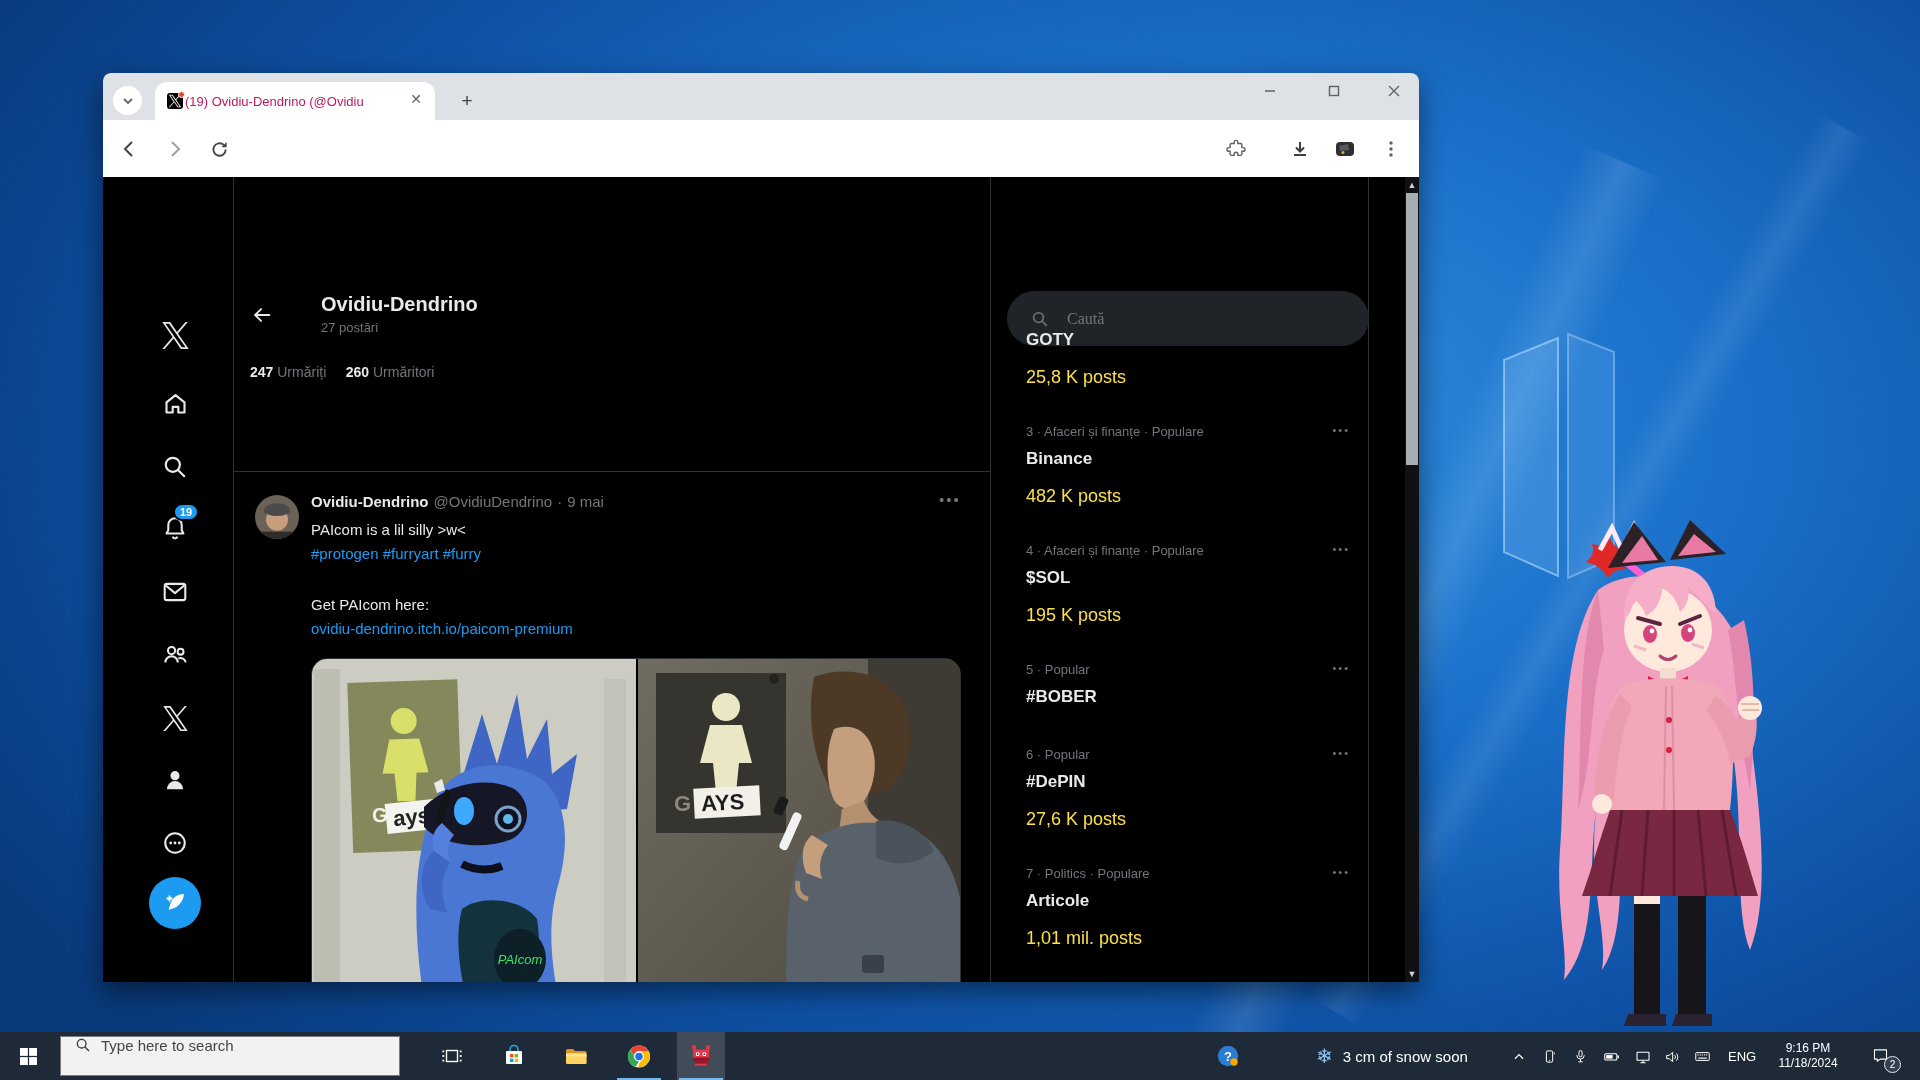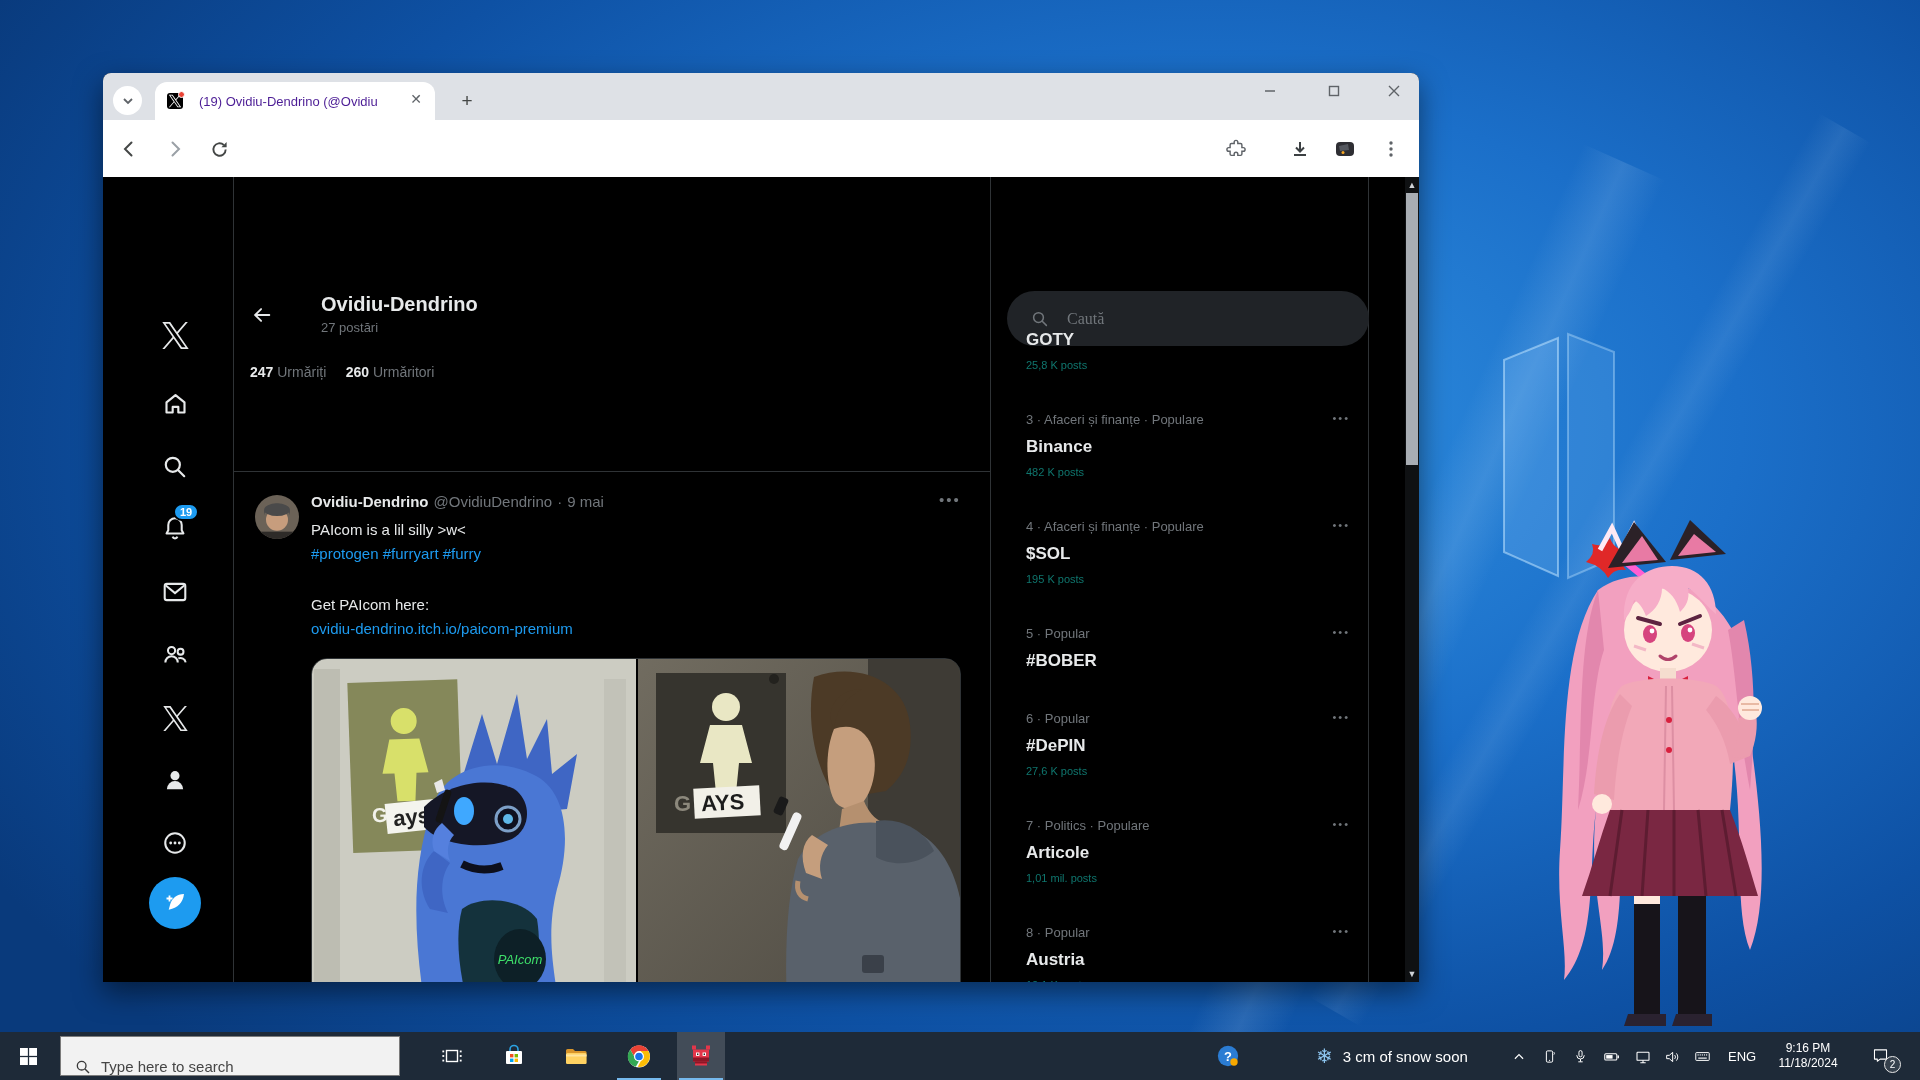--- a/index.html
+++ b/index.html
@@ -5,21 +5,21 @@
   *{margin:0;padding:0;box-sizing:border-box}
   html,body{width:1920px;height:1080px;overflow:hidden;font-family:"Liberation Sans",sans-serif}
   .abs{position:absolute}
   
   #desktop{position:absolute;inset:0;background:radial-gradient(ellipse 1400px 900px at 63% 40%,#2f8fe0 0%,#1b6fc9 38%,#0e51a4 70%,#093a7c 100%)}
   .beam{position:absolute;opacity:.14;background:linear-gradient(90deg,transparent,#cfe8ff,transparent)}
   
   #browser{position:absolute;left:103px;top:73px;width:1316px;height:909px;border-radius:8px 8px 0 0;overflow:hidden;box-shadow:0 10px 28px rgba(0,0,0,.5);background:#000}
   #titlebar{position:absolute;left:0;top:0;width:100%;height:47px;background:#DEE1E6}
   .tab{position:absolute;left:52px;top:9px;width:280px;height:38px;background:#fff;border-radius:12px 12px 0 0;display:flex;align-items:center;padding:0 10px 0 12px}
-  .tab-title{flex:1;font-size:13px;color:#4c1d95;white-space:nowrap;overflow:hidden;margin-left:16px}
+  .tab-title{flex:1;font-size:13px;color:#be185d;white-space:nowrap;overflow:hidden;margin-left:2px}
   .favwrap{position:relative;width:16px;height:16px;flex:none}
   .reddot{position:absolute;right:-2px;top:-2px;width:7px;height:7px;border-radius:50%;background:#EA4335;border:1px solid #fff}
   .tabclose{flex:none;color:#5F6368;font-size:14px;line-height:14px;width:18px;height:18px;text-align:center;border-radius:50%}
   .tsbtn{position:absolute;left:10px;top:13px;width:29px;height:29px;border-radius:50%;background:#fff;display:flex;align-items:center;justify-content:center}
   .newtab{position:absolute;left:352px;top:16px;width:24px;height:24px;color:#444746;font-size:19px;line-height:24px;text-align:center}
   .winctl{position:absolute;top:0;height:36px;width:46px;display:flex;align-items:center;justify-content:center;color:#5F6368}
   #toolbar{position:absolute;left:0;top:47px;width:100%;height:57px;background:#fff}
   .tbico{position:absolute;top:17px;width:24px;height:24px;display:flex;align-items:center;justify-content:center}
   #omnibox{position:absolute;left:148px;top:58px;width:940px;height:35px;border-radius:18px;background:#E9EEF6;display:flex;align-items:center}
   #urltext{font-size:15px;color:#202124;margin-left:10px;flex:1}
@@ -53,28 +53,28 @@
   #tweet-media .gap{width:2px;background:#000;flex:none}
   
   #searchpill{position:absolute;left:904px;top:114px;width:362px;height:55px;border-radius:28px;background:#202327;display:flex;align-items:center}
   #searchpill input{background:transparent;border:none;outline:none;color:#E7E9EA;font-size:16px;width:240px;font-family:inherit}
   #searchpill input::placeholder{color:#71767B}
   #trends{position:absolute;left:923px;top:150px;width:324px}
   .trend{position:relative;margin-bottom:35px}
   .trend-meta{font-size:13px;color:#71767B;line-height:20px;display:block;margin-bottom:4px}
   .trend-dots{position:absolute;right:0;top:2px;color:#71767B;font-size:11px;letter-spacing:2px}
   .trend-name{font-size:17px;font-weight:800;line-height:26px;color:#E7E9EA}
-  .trend-count{font-size:11px;color:#0f766e;line-height:20px;margin-top:2px}
+  .trend-count{font-size:18px;color:#fde047;line-height:20px;margin-top:14px}
   
   #sbtrack{position:absolute;left:1302px;top:0;width:14px;height:805px;background:#0f1113}
   #sbthumb{position:absolute;left:1303px;top:16px;width:12px;height:272px;background:#a8adb3;border-radius:0px}
   .sbarrow{position:absolute;left:1303px;width:12px;text-align:center;color:#cfd2d6;font-size:9px}
   
   #taskbar{position:absolute;left:0;top:1032px;width:1920px;height:48px;background:#1E2A38;display:block;z-index:50}
-  #tb-search{position:absolute;left:60px;top:1036px;width:340px;height:40px;background:#F2F2F2;border:1px solid #7b7b7b;display:flex;align-items:flex-end;z-index:51}
+  #tb-search{position:absolute;left:60px;top:1036px;width:340px;height:40px;background:#F2F2F2;border:1px solid #7b7b7b;display:flex;align-items:flex-start;z-index:51}
   #tb-search input{border:none;outline:none;background:transparent;font-size:15px;color:#333;width:240px;font-family:inherit}
   #tb-search input::placeholder{color:#454545}
   .tbar-ico{position:absolute;top:1044px;width:24px;height:24px;z-index:51;display:flex;align-items:center;justify-content:center}
   .tray-ico{position:absolute;top:1048px;width:17px;height:17px;z-index:51;display:flex;align-items:center;justify-content:center}
   .underline-ind{position:absolute;top:1078px;height:2px;background:#76b9ed;z-index:52}
   .cellhl{position:absolute;left:677px;top:1032px;width:48px;height:48px;background:rgba(255,255,255,.16);z-index:50}
   #weather{position:absolute;left:1316px;top:1032px;height:48px;display:flex;align-items:center;color:#fff;font-size:15px;z-index:51}
   #lang{position:absolute;left:1728px;top:1032px;height:48px;display:flex;align-items:center;color:#fff;font-size:13px;z-index:51}
   #clock{position:absolute;left:1766px;top:1032px;width:84px;height:48px;display:flex;flex-direction:column;align-items:center;justify-content:center;color:#fff;font-size:12px;line-height:15px;z-index:51}
   #notifbadge{position:absolute;left:1884px;top:1056px;width:17px;height:17px;border-radius:50%;background:#36414d;border:1.5px solid #e8e8e8;color:#fff;font-size:10px;display:flex;align-items:center;justify-content:center;z-index:53}

